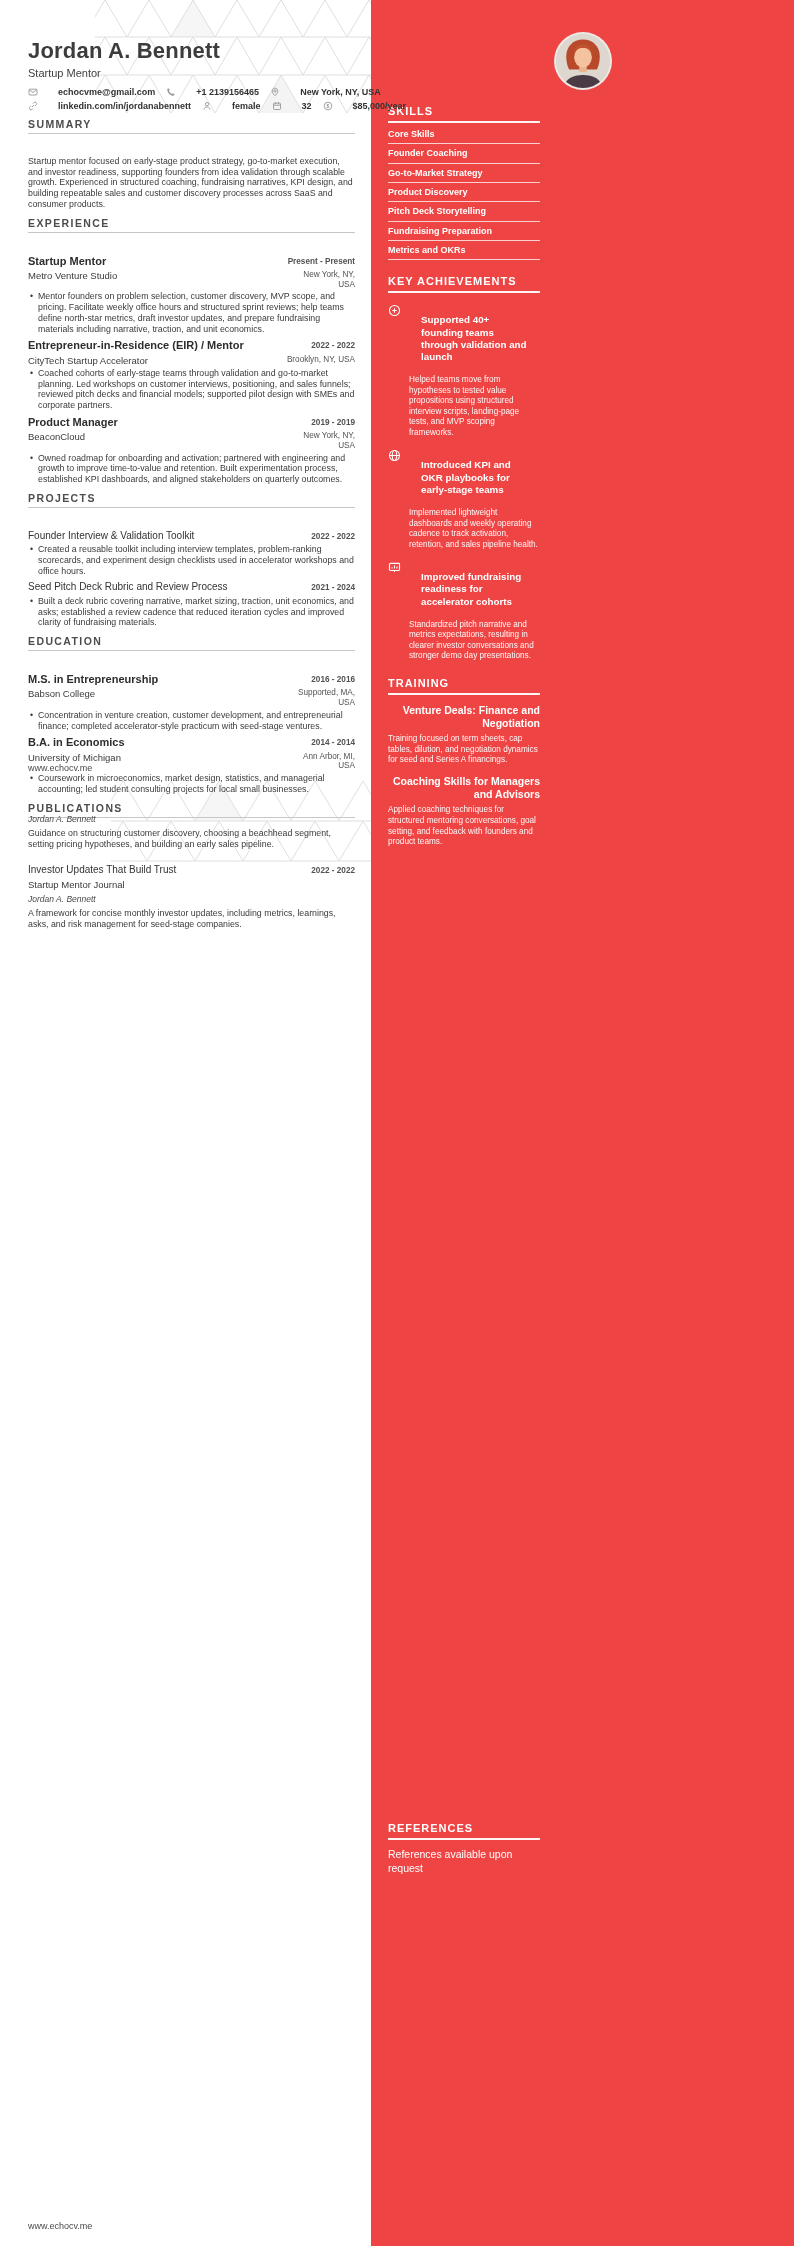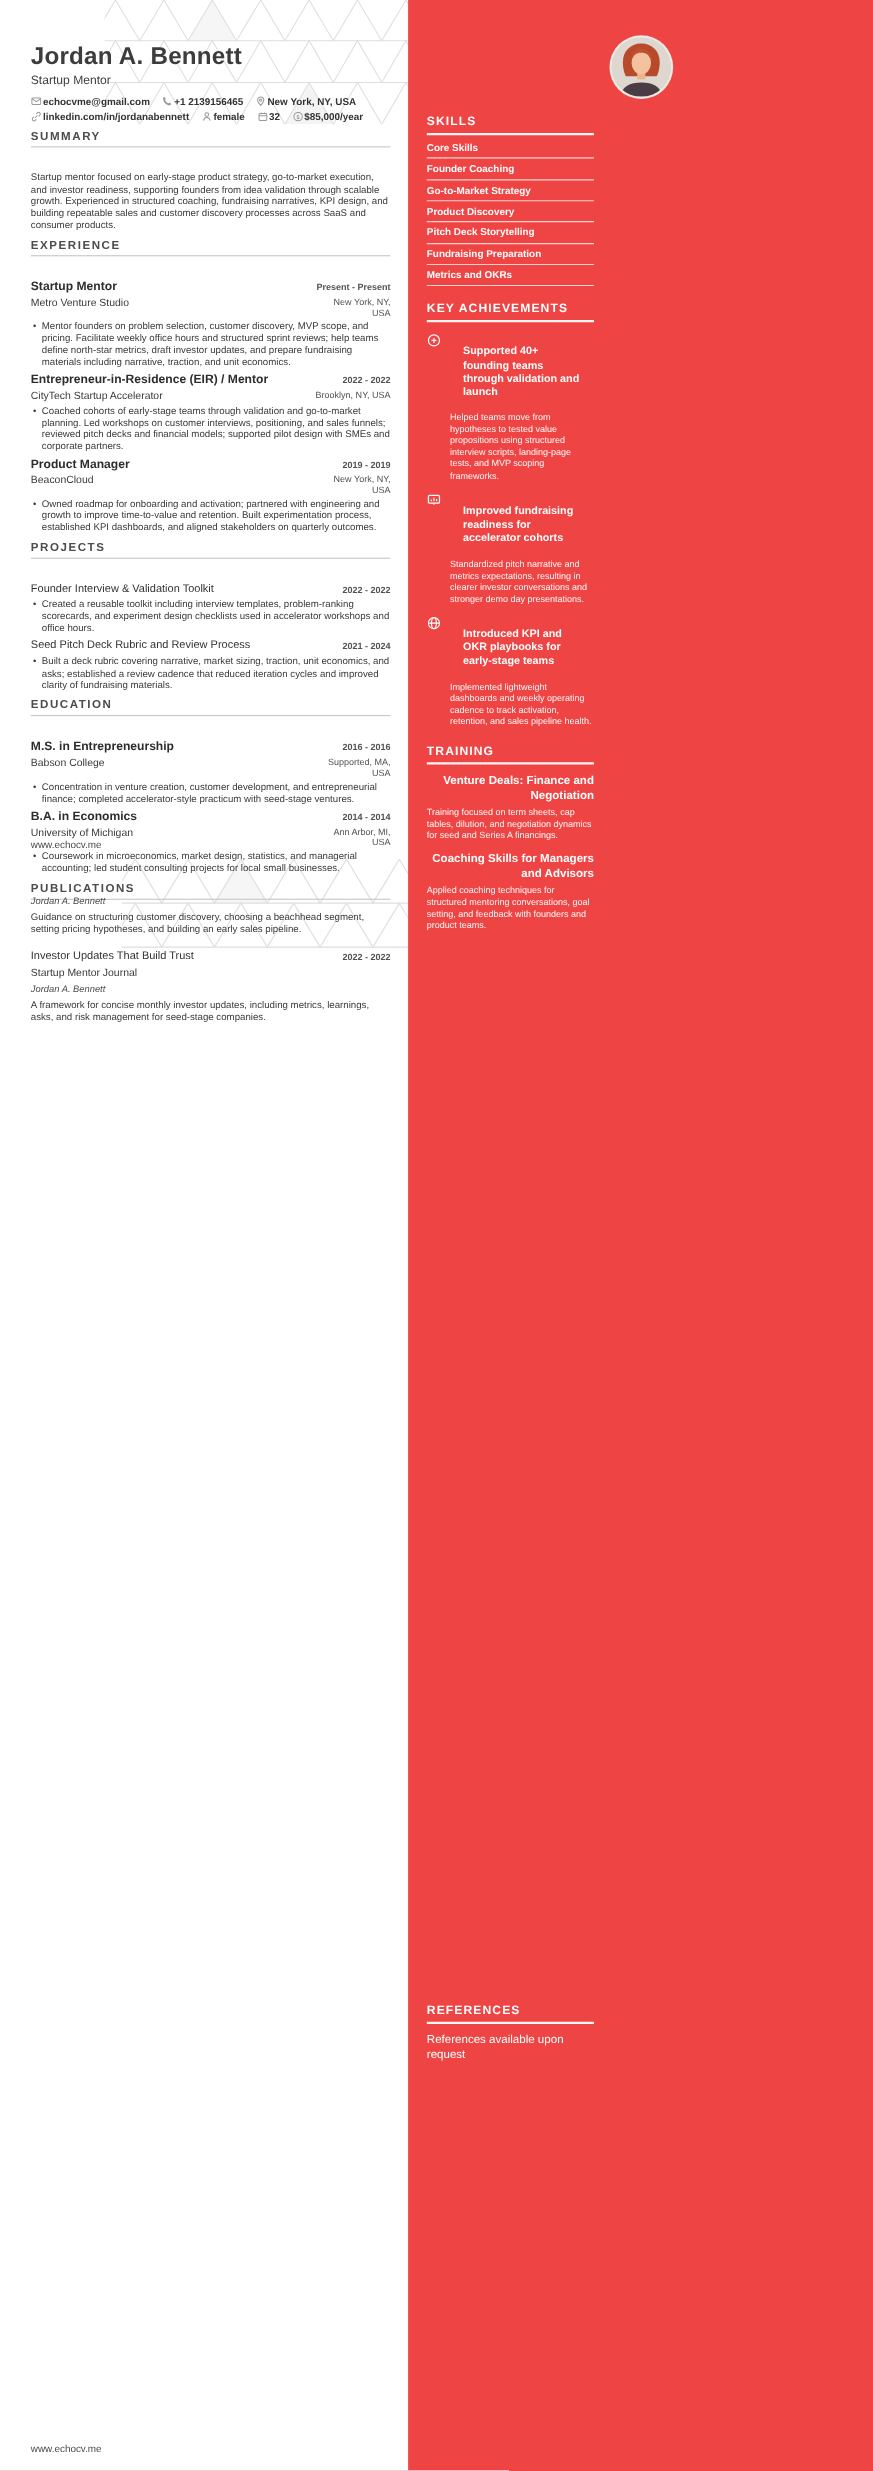--- a/index.html
+++ b/index.html
@@ -32,21 +32,21 @@
   .refs-text { font-size:10.5px; line-height:1.35; margin:7px 0 0; }
 
   
   .left { position:absolute; z-index:1; left:0; top:0; width:371px; padding:38px 16px 0 28px; color:#3a3a3a; }
   .left.page2 { top:806px; padding-top:8px; }
 
   .name { margin:0; font-size:22px; color:#3c3c3c; letter-spacing:.2px; font-weight:bold; }
   .job-title { margin-top:3px; font-size:11px; color:#3f3f3f; }
   .contacts { margin-top:8px; display:flex; flex-direction:column; gap:4px; }
   .contact-row { display:flex; gap:11px; align-items:center; }
-  .contact { display:flex; align-items:center; gap:1px; white-space:nowrap; font-size:9px; font-weight:bold; color:#333; }
+  .contact { display:flex; align-items:center; gap:20px; white-space:nowrap; font-size:9px; font-weight:bold; color:#333; }
   .cicon { display:inline-flex; }
   .cicon svg { display:block; }
 
   .section { margin-top:7px; }
   .section-h { font-size:10.5px; font-weight:bold; letter-spacing:1.4px; color:#4c4c4c; border-bottom:1px solid #c6c6c6; padding-bottom:3px; margin:0 0 22px 0; }
 
   .entry { margin-bottom:5px; }
   .erow { display:flex; justify-content:space-between; align-items:flex-start; }
   .etitle { font-size:11px; font-weight:bold; color:#2d2d2d; margin:0; line-height:1.2; }
   .edate { font-size:8.2px; color:#525252; white-space:nowrap; margin-left:8px; padding-top:2px;font-weight:bold; }
@@ -128,42 +128,42 @@
             </svg>
           </span>
           <div class="ach-body">
             <h3 class="ach-title">Supported 40+ founding teams through validation and launch</h3>
             <p class="ach-text">Helped teams move from hypotheses to tested value propositions using structured interview scripts, landing-page tests, and MVP scoping frameworks.</p>
           </div>
         </div>
 
         <div class="ach">
           <span class="ach-icon">
-            <svg width="13" height="13" viewBox="0 0 14 14" fill="none" stroke="#ffffff" stroke-width="1.2">
-              <rect x="1.6" y="2.6" width="10.8" height="7.6" rx="1"></rect>
-              <path d="M4.4 8.2V6.6M7 8.2V4.8M9.6 8.2V6M7 10.2v1.6"></path>
-            </svg>
-          </span>
-          <div class="ach-body">
-            <h3 class="ach-title">Improved fundraising readiness for accelerator cohorts</h3>
-            <p class="ach-text">Standardized pitch narrative and metrics expectations, resulting in clearer investor conversations and stronger demo day presentations.</p>
-          </div>
-        </div>
-
-        <div class="ach">
-          <span class="ach-icon">
             <svg width="13" height="13" viewBox="0 0 14 14" fill="none" stroke="#ffffff" stroke-width="1.1">
               <circle cx="7" cy="7" r="5.4"></circle>
               <ellipse cx="7" cy="7" rx="2.4" ry="5.4"></ellipse>
               <path d="M1.6 7h10.8"></path>
             </svg>
           </span>
           <div class="ach-body">
             <h3 class="ach-title">Introduced KPI and OKR playbooks for early-stage teams</h3>
             <p class="ach-text">Implemented lightweight dashboards and weekly operating cadence to track activation, retention, and sales pipeline health.</p>
+          </div>
+        </div>
+
+        <div class="ach">
+          <span class="ach-icon">
+            <svg width="13" height="13" viewBox="0 0 14 14" fill="none" stroke="#ffffff" stroke-width="1.2">
+              <rect x="1.6" y="2.6" width="10.8" height="7.6" rx="1"></rect>
+              <path d="M4.4 8.2V6.6M7 8.2V4.8M9.6 8.2V6M7 10.2v1.6"></path>
+            </svg>
+          </span>
+          <div class="ach-body">
+            <h3 class="ach-title">Improved fundraising readiness for accelerator cohorts</h3>
+            <p class="ach-text">Standardized pitch narrative and metrics expectations, resulting in clearer investor conversations and stronger demo day presentations.</p>
           </div>
         </div>
       </section>
 
       <section class="sb-section">
         <h2 class="sb-h">TRAINING</h2>
         <div class="training-item">
           <h3 class="training-title">Venture Deals: Finance and Negotiation</h3>
           <p class="training-text">Training focused on term sheets, cap tables, dilution, and negotiation dynamics for seed and Series A financings.</p>
         </div>

